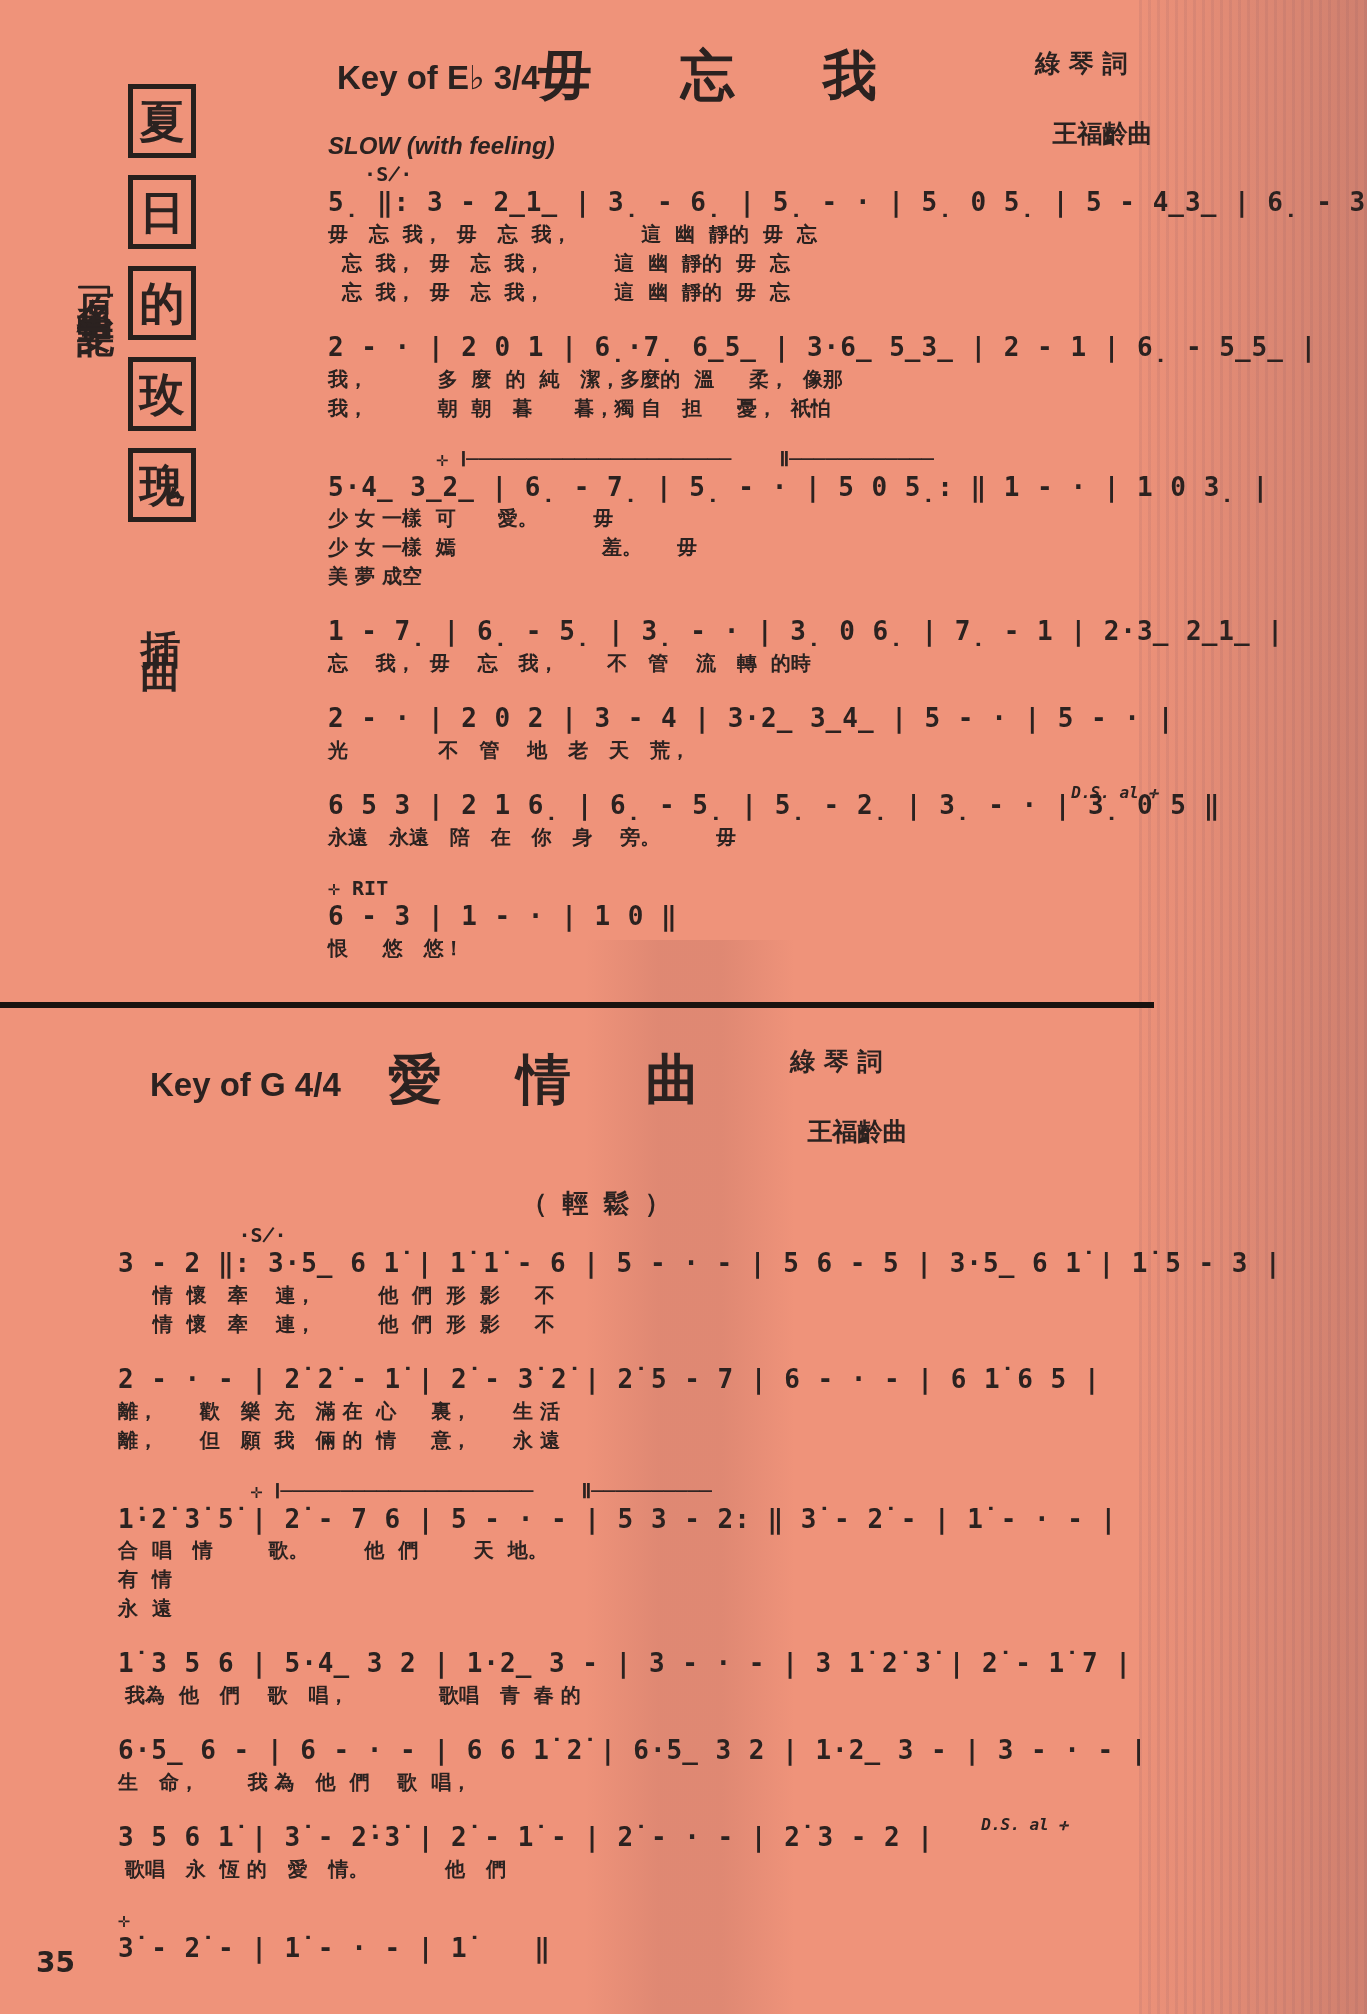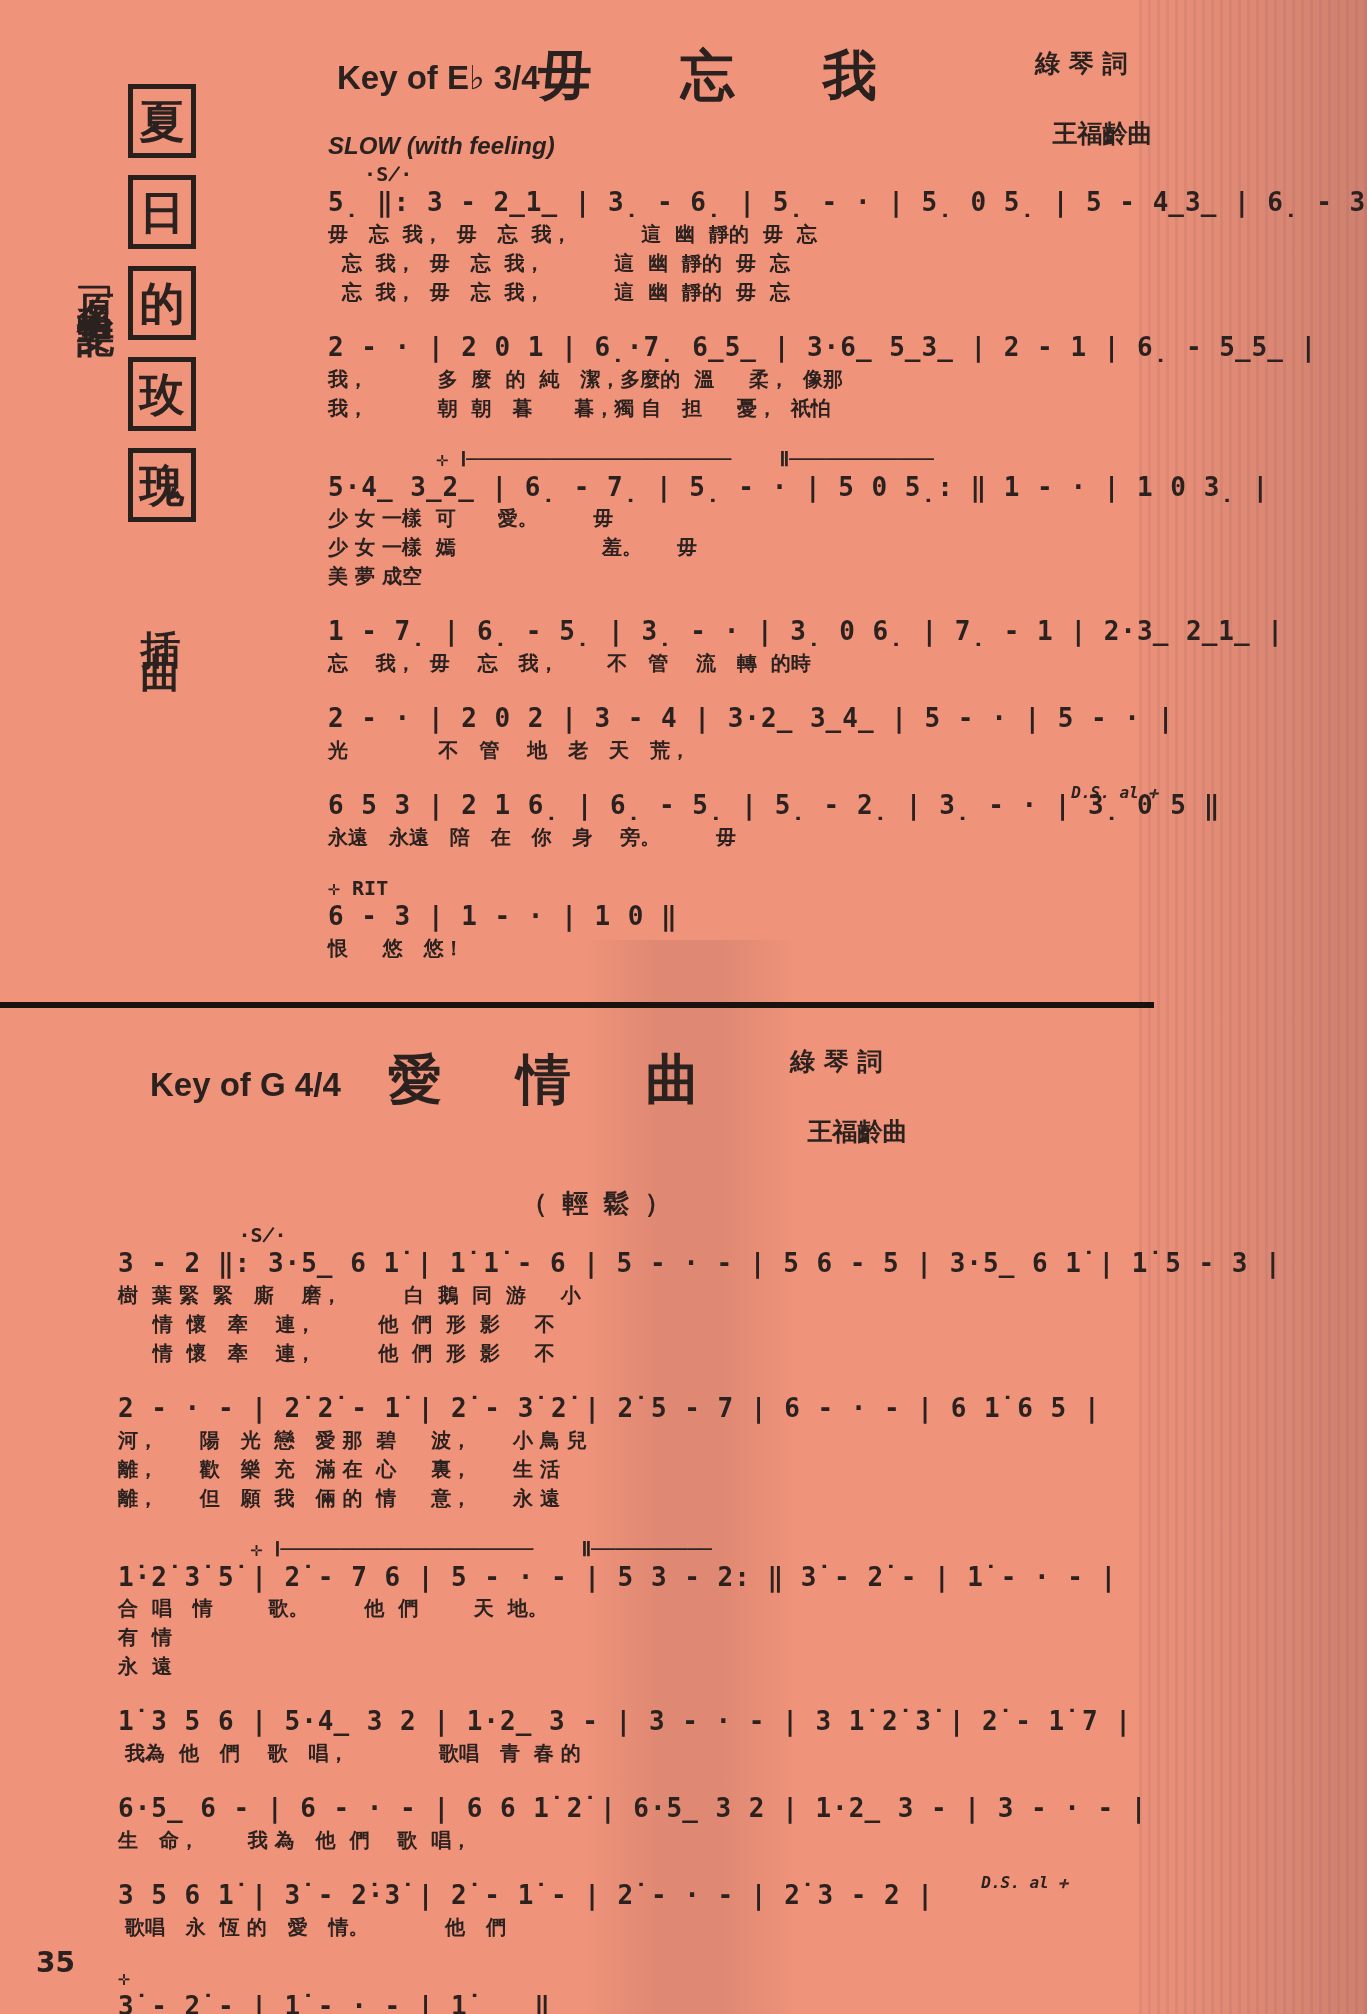--- a/index.html
+++ b/index.html
@@ -158,28 +158,26 @@
   <div class="song-title s2-title">愛 情 曲</div>
   <div class="credits s2-credits"><span>綠 琴 詞</span><br>
   <span>王福齡曲</span></div>
 
   <div class="music music-2">
     <div class="tempo tempo-cjk">（ 輕 鬆 ）</div>
 
     <div class="system">
       <div class="above">          ·S̸·</div>
       <div class="notation">3 - 2 ‖: 3·5̲ 6 1̇ | 1̇ 1̇ - 6 | 5 - · - | 5 6 - 5 | 3·5̲ 6 1̇ | 1̇ 5 - 3 |</div>
-      <div class="lyric">樹  葉 緊  緊   廝    磨，         白  鵝  同  游     小</div>
       <div class="lyric">     情  懷   牽    連，         他  們  形  影     不</div>
       <div class="lyric">     情  懷   牽    連，         他  們  形  影     不</div>
     </div>
 
     <div class="system">
       <div class="notation">2 - · - | 2̇ 2̇ - 1̇ | 2̇ - 3̇ 2̇ | 2̇ 5 - 7 | 6 - · - | 6 1̇ 6 5 |</div>
-      <div class="lyric">河，      陽   光  戀   愛 那  碧     波，      小 鳥 兒</div>
       <div class="lyric">離，      歡   樂  充   滿 在  心     裏，      生 活</div>
       <div class="lyric">離，      但   願  我   倆 的  情     意，      永 遠</div>
     </div>
 
     <div class="system">
       <div class="above">           ✛ Ⅰ─────────────────────    Ⅱ──────────</div>
       <div class="notation">1̇·2̇ 3̇ 5̇ | 2̇ - 7 6 | 5 - · - | 5 3 - 2: ‖ 3̇ - 2̇ - | 1̇ - · - |</div>
       <div class="lyric">合  唱   情        歌。        他  們        天  地。</div>
       <div class="lyric">有  情</div>
       <div class="lyric">永  遠</div>

